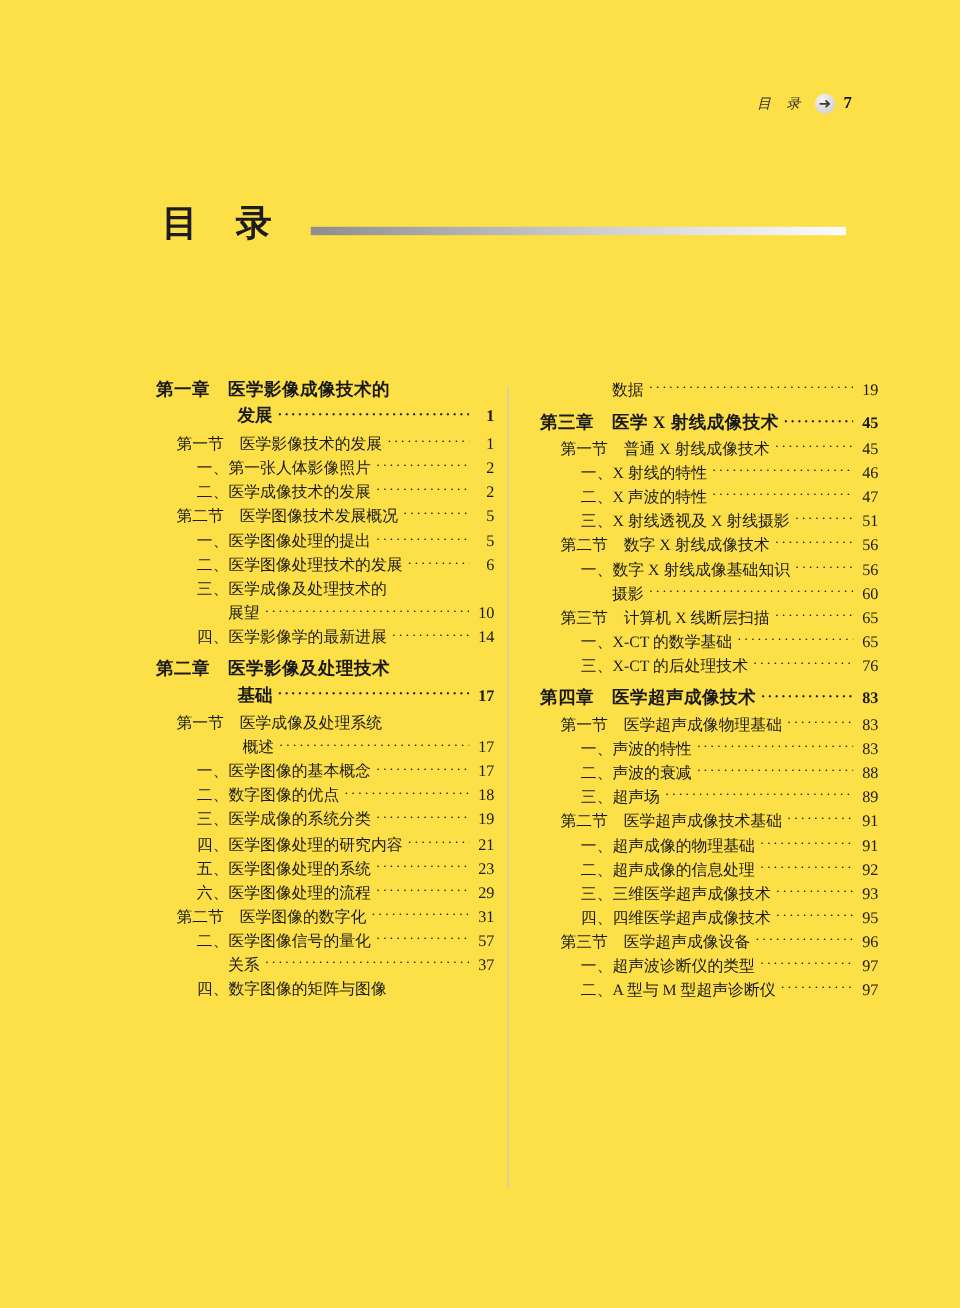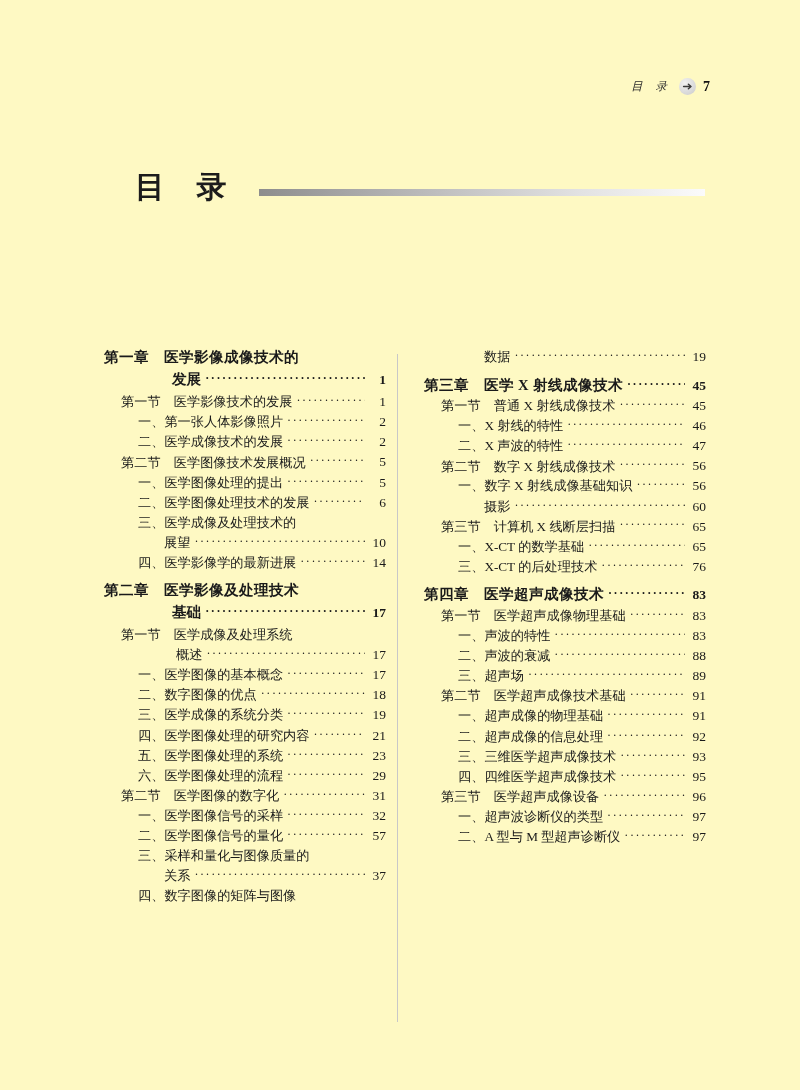--- a/index.html
+++ b/index.html
@@ -12,21 +12,21 @@
     height: 1090px;
     position: relative;
     font-family: "Liberation Serif", "DejaVu Serif", serif;
     color: #1a1a1a;
     overflow: hidden;
   }
 
   .page {
     position: absolute;
     inset: 0;
-    background: #fef9c3;
+    background: #fde047;
   }
 
   
   .running-head {
     position: absolute;
     top: 78px;
     right: 90px;
     display: flex;
     align-items: center;
     gap: 7px;
@@ -80,25 +80,24 @@
     height: 7px;
     margin-left: 20px;
     margin-top: 10px;
     background: linear-gradient(to right, #8d8d8d 0%, #a6a6a6 20%, #c4c4c4 45%, #e2e2e2 72%, #fbfbfb 100%);
   }
 
   
   .toc {
     position: absolute;
     top: 318px;
-    left: 104px;
+    left: 130px;
     right: 58px;
     display: flex;
     align-items: flex-start;
-    margin-top: 32px;
   }
   .col {
     width: 282px;
     flex: none;
   }
   .col-left { margin-right: 0; }
   .col-divider {
     width: 1px;
     align-self: stretch;
     background: #c8c8c8;
@@ -157,21 +156,20 @@
   .lvl-chapter-cont {
     font-weight: 700;
     font-size: 14.6px;
     padding-left: 68px;
     margin-bottom: 9px;
   }
   .lvl-chapter-cont .pageno { font-weight: 700; }
 
   .lvl-section {
     padding-left: 17px;
-    align-items: center;
   }
   .lvl-section-cont {
     padding-left: 72px;
   }
   .lvl-item {
     padding-left: 34px;
   }
   .lvl-item-cont {
     padding-left: 60px;
   }
@@ -303,33 +301,23 @@
           <span class="label">六、医学图像处理的流程</span>
           <span class="dots"></span>
           <span class="pageno">29</span>
         </div>
         <div class="entry lvl-section">
           <span class="label">第二节　医学图像的数字化</span>
           <span class="dots"></span>
           <span class="pageno">31</span>
         </div>
         <div class="entry lvl-item">
-          <span class="label">一、医学图像信号的采样</span>
-          <span class="dots"></span>
-          <span class="pageno">32</span>
-        </div>
-        <div class="entry lvl-item">
           <span class="label">二、医学图像信号的量化</span>
           <span class="dots"></span>
           <span class="pageno">57</span>
-        </div>
-        <div class="entry lvl-item no-dots no-page">
-          <span class="label">三、采样和量化与图像质量的</span>
-          <span class="dots"></span>
-          <span class="pageno"></span>
         </div>
         <div class="entry lvl-item-cont">
           <span class="label">关系</span>
           <span class="dots"></span>
           <span class="pageno">37</span>
         </div>
         <div class="entry lvl-item no-dots no-page">
           <span class="label">四、数字图像的矩阵与图像</span>
           <span class="dots"></span>
           <span class="pageno"></span>
@@ -355,20 +343,25 @@
         <div class="entry lvl-item">
           <span class="label">一、X 射线的特性</span>
           <span class="dots"></span>
           <span class="pageno">46</span>
         </div>
         <div class="entry lvl-item">
           <span class="label">二、X 声波的特性</span>
           <span class="dots"></span>
           <span class="pageno">47</span>
         </div>
+        <div class="entry lvl-item">
+          <span class="label">三、X 射线透视及 X 射线摄影</span>
+          <span class="dots"></span>
+          <span class="pageno">51</span>
+        </div>
         <div class="entry lvl-section">
           <span class="label">第二节　数字 X 射线成像技术</span>
           <span class="dots"></span>
           <span class="pageno">56</span>
         </div>
         <div class="entry lvl-item">
           <span class="label">一、数字 X 射线成像基础知识</span>
           <span class="dots"></span>
           <span class="pageno">56</span>
         </div>

